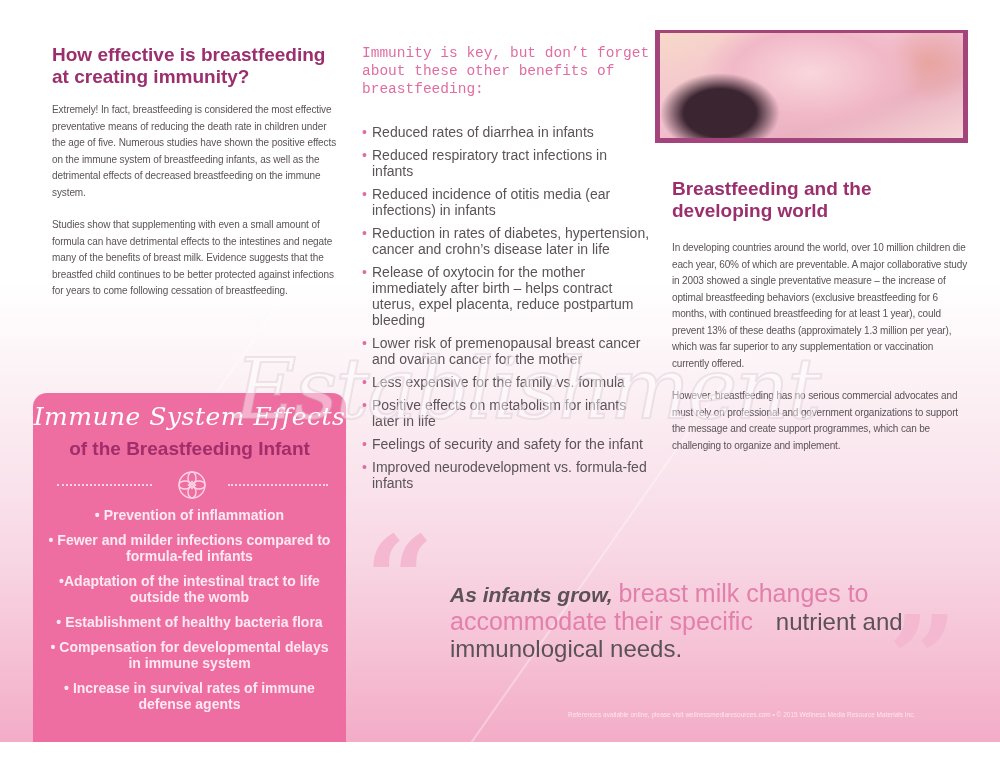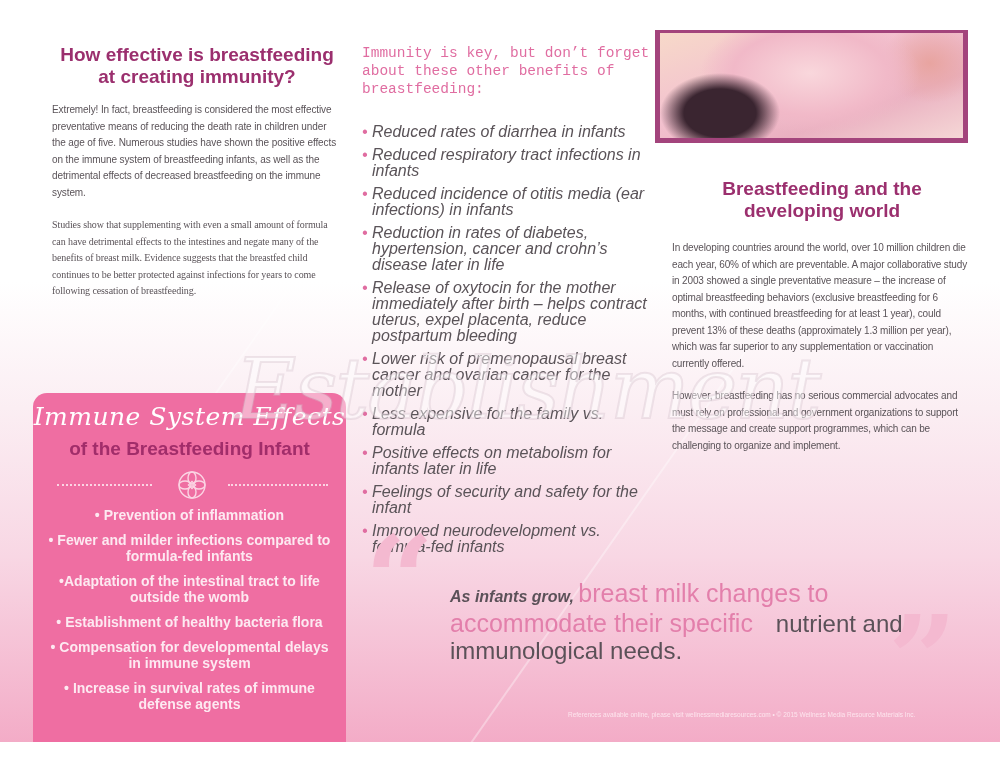--- a/index.html
+++ b/index.html
@@ -13,28 +13,28 @@
   }
   .diag {
     position: absolute; width: 2px; height: 700px; background: rgba(255,255,255,0.35);
     transform: rotate(35deg); transform-origin: top left;
   }
 
   
   .col1 { position: absolute; left: 52px; top: 44px; width: 290px; }
   .h2 {
     font-family: "Liberation Sans", sans-serif; font-weight: bold; color: #9b2f6e;
-    font-size: 19px; line-height: 22px; text-align: center;
+    font-size: 19px; line-height: 22px;
   }
   .body {
     font-family: "Liberation Sans", sans-serif; color: #5a5358; font-size: 10px; line-height: 16.5px;
     letter-spacing: -0.1px;
   }
   .col1 .body.p1 { margin-top: 14px; }
-  .col1 .body.p2 { margin-top: 16px; font-family: Liberation Serif, serif; }
+  .col1 .body.p2 { margin-top: 16px; }
 
   
   .immune-box {
     position: absolute; left: 33px; top: 393px; width: 313px; height: 349px;
     background: #ef6ea2; border-radius: 14px 14px 0 0; overflow: hidden;
   }
   .immune-title-script {
     position: absolute; left: 0; top: 9px; width: 313px; text-align: center;
     font-family: "DejaVu Serif", serif; font-style: italic; color: #ffffff; font-size: 25px;
     letter-spacing: 0.5px;
@@ -56,23 +56,22 @@
   }
 
   
   .col2 { position: absolute; left: 362px; top: 44px; width: 290px; }
   .subhead {
     font-family: Liberation Mono, monospace; color: #e06da1; font-size: 14.5px; line-height: 18px;
   }
   .benefits { list-style: none; margin-top: 26px; }
   .benefits li {
     position: relative; padding-left: 10px;
-    font-family: "Liberation Sans", sans-serif; color: #5a5358; font-size: 16px; line-height: 16px;
+    font-family: "Liberation Sans", sans-serif; color: #5a5358; font-size: 14px; line-height: 16px;
     margin-bottom: 7px;
-    font-style: italic;
   }
   .benefits li::before {
     content: "•"; position: absolute; left: 0; top: 0; color: #e06da1;
   }
 
   
   .photo-frame {
     position: absolute; left: 655px; top: 30px; width: 313px; height: 113px;
     background: #a3447c; padding: 3px 5px 5px 5px;
   }
@@ -94,21 +93,21 @@
     font-size: 120px; color: #f4b9d0; line-height: 1;
   }
   .quote-close {
     position: absolute; left: 888px; top: 600px; font-family: "DejaVu Serif", serif; font-weight: bold;
     font-size: 120px; color: #f4b9d0; line-height: 1;
   }
   .quote-text {
     position: absolute; left: 450px; top: 580px; width: 460px;
     font-family: "Liberation Sans", sans-serif; font-size: 24px; line-height: 27px; color: #5b5158;
   }
-  .q-em { font-style: italic; font-weight: bold; font-size: 16px; }
+  .q-em { font-style: italic; font-weight: bold; font-size: 21px; }
   .q-pink { color: #e37fab; font-weight: normal; font-size: 25px; }
   .q-dark { font-weight: normal; margin-left: 16px; }
 
   .footer {
     position: absolute; left: 568px; top: 711px; font-family: "Liberation Sans", sans-serif;
     font-size: 6.5px; color: #fde5ee;
   }
 
   .watermark {
     position: absolute; left: 235px; top: 340px;

